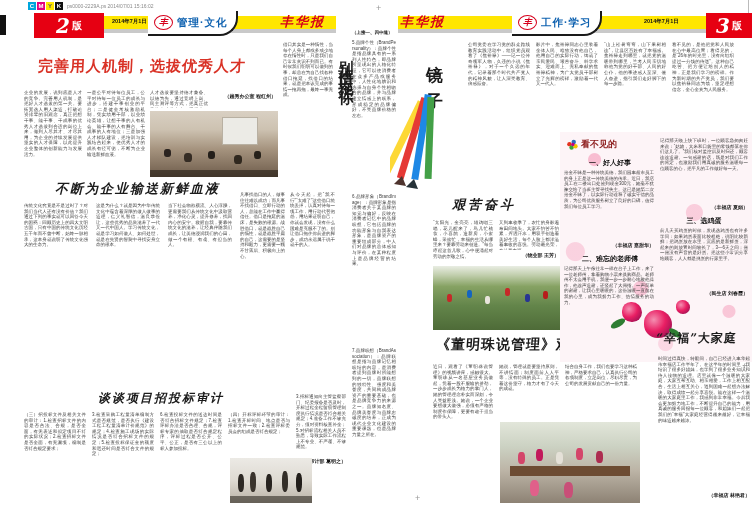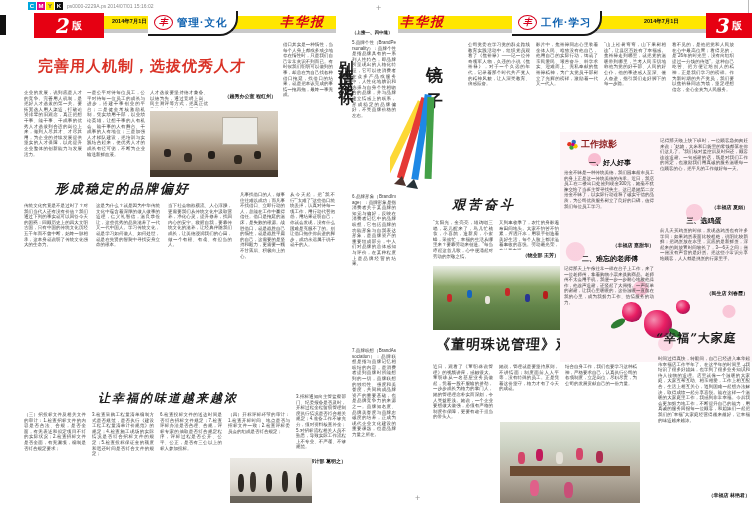--- a/index.html
+++ b/index.html
@@ -123,26 +123,26 @@
     <div class="fig" style="left:84px;top:44px;width:8px;height:9px;background:#30281f;"></div>
     <div class="fig" style="left:104px;top:40px;width:7px;height:8px;background:#262019;"></div>
     <div class="cap"></div>
   </div>
 
   <div class="col" style="left:283px;top:42px;width:50px;height:148px;">借口其实是一种惰性，当每个人身上都或多或少地存在惰性时，只是我们自己常常意识不到而已。有时候我们明明可以做到的事，却总在为自己找各种借口拖延，找借口的结果，就是把本该完成的事情一拖再拖，最终一事无成。</div>
   <div class="vtitle" style="left:336px;top:48px;height:142px;font-size:15px;letter-spacing:5px;">别让借口拖住你</div>
   <div class="col" style="left:240px;top:192px;width:45px;height:194px;">凡事找借口的人，做事往往难以成功；而凡事不找借口、立即行动的人，总能在工作中赢得信任。借口是拖延的温床，是失败的根源。战胜借口，就是战胜自己的惰性，就是战胜平庸的自己，这需要的是坚持和毅力，更需要一颗不甘落后、积极向上的心。</div>
   <div class="col" style="left:290px;top:192px;width:45px;height:194px;">从今天起，把“我不行”“太难了”这些借口统统丢掉，认真对待每一项工作，用行动代替抱怨，用结果证明自己，你就会发现，没有什么困难是克服不了的。别让借口拖住你前进的脚步，成功永远属于说干就干的人。</div>
 
-  <div class="htitle" style="left:55px;top:180px;font-size:13px;font-style:italic;letter-spacing:2px;">形成稳定的品牌偏好</div>
+  <div class="htitle" style="left:55px;top:180px;font-size:13px;font-style:italic;letter-spacing:2px;">不断为企业输送新鲜血液</div>
   <div class="col" style="left:24px;top:203px;width:64px;height:182px;">传统文化究竟是不是过时了？对我们当代人还有没有价值？我们通过下列的事实就可以回答今天的困惑：回顾历史上的四大文明古国，只有中国的传统文化历经五千年而不曾中断，始终一脉相承，这本身就说明了传统文化强大的生命力。</div>
   <div class="col" style="left:96px;top:203px;width:64px;height:182px;">这是为什么？就是因为中华传统文化中蕴含着深厚的做人做事的道理，仁义礼智信，温良恭俭让，这些优秀的品质滋养了一代又一代中国人。学习传统文化，就是学习如何做人、如何处世，就是在先贤的智慧中寻找安身立命的根本。</div>
   <div class="col" style="left:168px;top:203px;width:64px;height:182px;">当下社会物欲横流、人心浮躁，更需要我们从传统文化中汲取营养，净化心灵，提升修养，找回内心的安宁。救赎自我，要靠传统文化的滋养，让经典伴随我们成长，让美德浸润我们的心田，做一个有根、有魂、有担当的人。</div>
 
-  <div class="htitle" style="left:98px;top:390px;font-size:12px;font-style:italic;letter-spacing:2px;">让幸福的味道越来越浓</div>
+  <div class="htitle" style="left:98px;top:390px;font-size:12px;font-style:italic;letter-spacing:2px;">谈谈项目招投标审计</div>
   <div class="col" style="left:24px;top:412px;width:62px;height:90px;">（三）招投标文件及相关文件的审计：1.检查招标文件的内容是否合法、合规，是否全面，有无表述和拟定项目不符的实际状况；2.检查招标文件是否全面，有无漏项，编制是否符合规定要求；</div>
   <div class="col" style="left:92px;top:412px;width:62px;height:90px;">3.检查采购工程量清单编制方式是否规范，是否执行《建设工程工程量清单计价规范》的规定；4.检查施工现场的实际情况是否符合招标文件的规定；5.检查投标保证金的额度和退还时间是否符合文件的规定；</div>
   <div class="col" style="left:160px;top:412px;width:62px;height:90px;">6.检查投标文件的送达时间是否符合招标文件规定；7.检查评标办法是否合理、合规，评标专家的抽取是否符合规定程序，评标过程是否公开、公平、公正，是否有三公以上的标人参加投标。</div>
   <div class="col" style="left:228px;top:412px;width:62px;height:42px;">（四）开标评标环节的审计：1.检查开标时间、地点是否与招标文件一致；2.检查评标委员会的组成是否符合规定；</div>
   <div class="col" style="left:296px;top:394px;width:50px;height:62px;">3.招标通知向主管监察部门、纪委报备是否及时，开标过程全程留痕管理制度执行情况是否符合相关规定；4.准备工作不够充分，须对资料核查补全；5.对招标流程相关人员不熟悉，导致实际工作流程上不专业、不严谨、不够规范。</div>
   <div class="byline" style="left:296px;top:458px;width:50px;">（审计部 葛明之）</div>
   <div class="photo ph-hall" style="left:230px;top:458px;width:82px;height:45px;">
     <div class="fig" style="left:8px;top:16px;width:6px;height:18px;background:#2c2824;"></div>
     <div class="fig" style="left:20px;top:14px;width:6px;height:20px;background:#3a342d;"></div>
     <div class="fig" style="left:36px;top:16px;width:6px;height:18px;background:#27231f;"></div>
@@ -201,21 +201,21 @@
 
   <div class="panel" style="left:560px;top:132px;width:192px;height:230px;"></div>
   <div class="sb-head" style="left:566px;top:138px;">
     <svg width="12" height="12" viewBox="0 0 14 14">
       <circle cx="4" cy="6" r="2.6" fill="#e4321f"></circle>
         <circle cx="9" cy="3.5" r="2.6" fill="#2e6fb7"></circle>
       <circle cx="6.5" cy="10" r="2.6" fill="#3aa33a"></circle>
         <circle cx="11" cy="8.5" r="2.6" fill="#f2c500"></circle>
       <circle cx="8" cy="6.5" r="2" fill="#c5007f"></circle>
     </svg>
-    <span>工作掠影</span>
+    <span>看不见的</span>
   </div>
   <div class="sb-title" style="left:566px;top:158px;width:88px;">一、好人好事</div>
   <div class="col" style="left:564px;top:170px;width:90px;height:70px;">拾金不昧是一种传统美德，我们园丰超市员工的身上正是这一传统美德的传承。近日，我店员工在二楼出口处捡到现金300元，她毫不犹豫交给了当班主管寻找失主。这已是她第二次拾金不昧了，以实际行动诠释了诚实守信的品质，为公司优质服务树立了良好的口碑，值得我们每位员工学习。</div>
   <div class="byline" style="left:564px;top:242px;width:90px;">（丰福店 嘉甜华）</div>
   <div class="sb-title" style="left:566px;top:254px;width:88px;">二、难忘的老师傅</div>
   <div class="col" style="left:564px;top:266px;width:90px;height:92px;">记得那天上午像往常一样在台子上工作，来了一位老师傅，拿着购物小票来换购商品。老师傅不太会用手机，我便一步一步耐心地教他操作，他连声道谢，还竖起了大拇指。一声简单的谢谢，让我心里暖暖的，这份温暖一直留在我的心里，成为我努力工作、热情服务的动力。</div>
   <div class="col" style="left:660px;top:138px;width:88px;height:64px;">记得那天晚上快下班时，一位顾客急匆匆赶来说：“姑娘，大米和口袋里的零钱都落在你们这儿了。”我们核对监控后及时归还，顾客连连道谢。一句感谢的话，既是对我们工作的肯定，也激励我们用真诚的服务温暖每一位顾客的心，把平凡的工作做好每一天。</div>
   <div class="byline" style="left:660px;top:204px;width:88px;">（丰福店 夏娟）</div>
   <div class="sb-title" style="left:660px;top:216px;width:88px;">三、选鸡蛋</div>
   <div class="col" style="left:660px;top:228px;width:88px;height:60px;">前几天买鸡蛋的时候，发现选鸡蛋也有许多学问：如果鸡蛋表面比较粗糙，说明比较新鲜；把鸡蛋放在水里，沉底的是新鲜蛋，浮起来的则放置时间较长了，3—6天之间；摇一摇没有声音的是好蛋。把这些小常识分享给顾客，人人都是挑蛋的行家里手。</div>

